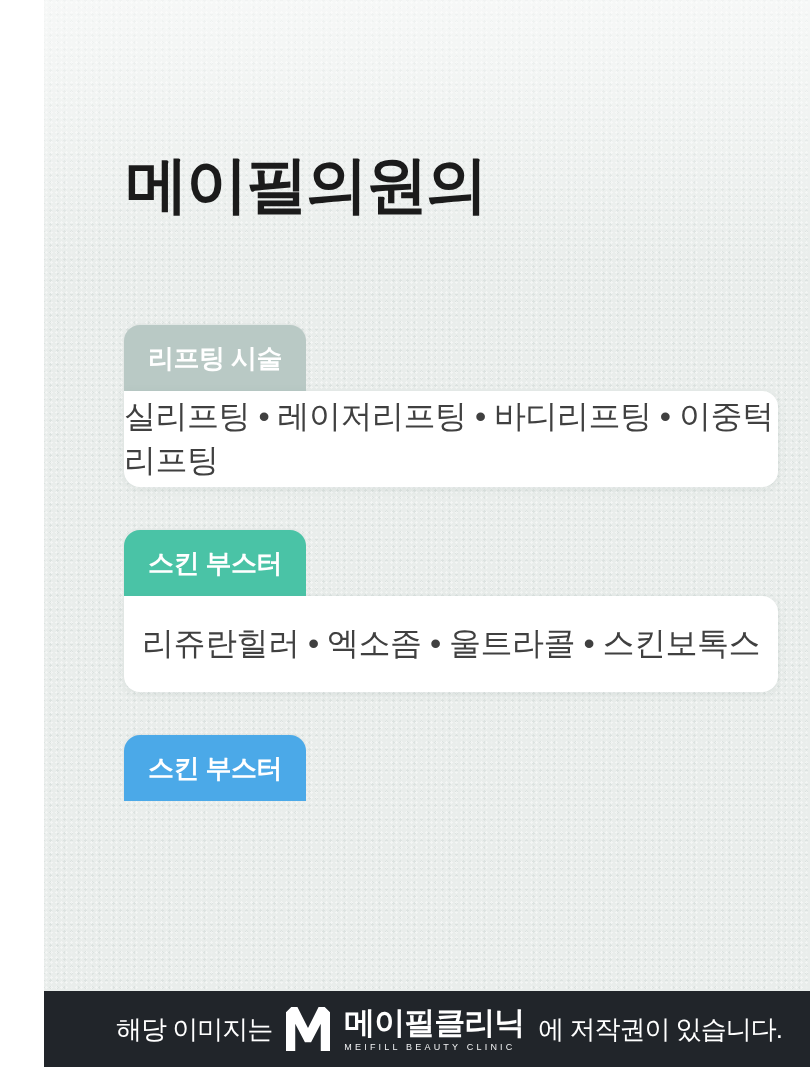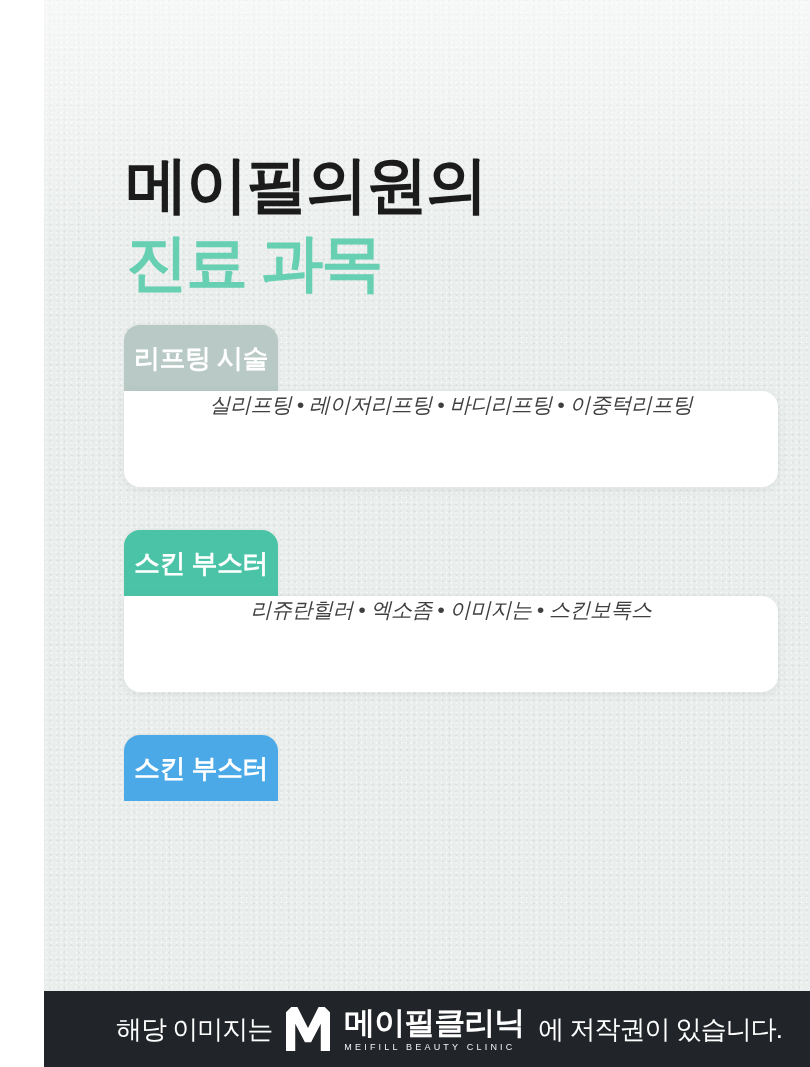--- a/index.html
+++ b/index.html
@@ -33,39 +33,38 @@
   }
   .title .line2 { display: block; }
 
   
   .section { position: absolute; left: 80px; width: 654px; }
   .section-1 { top: 325px; }
   .section-2 { top: 530px; }
   .section-3 { top: 735px; }
 
   .tab {
-    width: 154px; height: 66px;
+    width: 182px; height: 66px;
     border-radius: 16px 16px 0 0;
     display: flex; align-items: center; justify-content: center;
     color: #ffffff;
     font-size: 26px;
     font-weight: 700;
     letter-spacing: -0.5px;
     box-shadow: 0 -1px 3px rgba(120,140,135,.10);
   }
   .card {
     width: 100%; height: 96px;
     background: #ffffff;
     border-radius: 0 16px 16px 16px;
     box-shadow: 0 2px 8px rgba(120,140,135,.14);
-    display: flex; justify-content: center;
-    font-size: 21px;
+    display: flex; align-items: center; justify-content: center;
+    font-size: 32px;
     color: #404040;
     letter-spacing: -0.5px;
-    font-style: italic;
   }
 
   
   .footer {
     position: absolute;
     left: 0; bottom: 0;
     width: 100%; height: 76px;
     background: #21252a;
     color: #ffffff;
     display: flex; align-items: center; justify-content: center;
@@ -77,34 +76,33 @@
   .brand { font-size: 31px; font-weight: 800; line-height: 1; letter-spacing: -1px; }
   .brand-sub { font-size: 9px; letter-spacing: 3.2px; margin-top: 4px; font-weight: 500; color: #f2f3f4; white-space: nowrap; }
 </style>
 </head>
 <body>
 
 <div class="poster">
 
   <h1 class="title">
     <span class="line1">메이필의원의</span>
-    <span class="line2" style="color: rgb(103, 207, 178);">진료 과목</span>
   </h1>
 
   <div class="section section-1">
     <div class="tab" style="background: rgb(185, 201, 197);">리프팅 시술</div>
     <div class="card">
       <span>실리프팅 • 레이저리프팅 • 바디리프팅 • 이중턱리프팅</span>
     </div>
   </div>
 
   <div class="section section-2">
     <div class="tab" style="background: rgb(74, 195, 166);">스킨 부스터</div>
     <div class="card">
-      <span>리쥬란힐러 • 엑소좀 • 이미지는 • 스킨보톡스</span>
+      <span>리쥬란힐러 • 엑소좀 • 울트라콜 • 스킨보톡스</span>
     </div>
   </div>
 
   <div class="section section-3">
     <div class="tab" style="background: rgb(75, 169, 232);">스킨 부스터</div>
   </div>
 
   <div class="footer" style="background: rgb(33, 37, 42);">
     <span class="footer-prefix">해당 이미지는</span>
     <svg class="logo-m" viewBox="0 0 100 100" xmlns="http://www.w3.org/2000/svg" aria-hidden="true">

